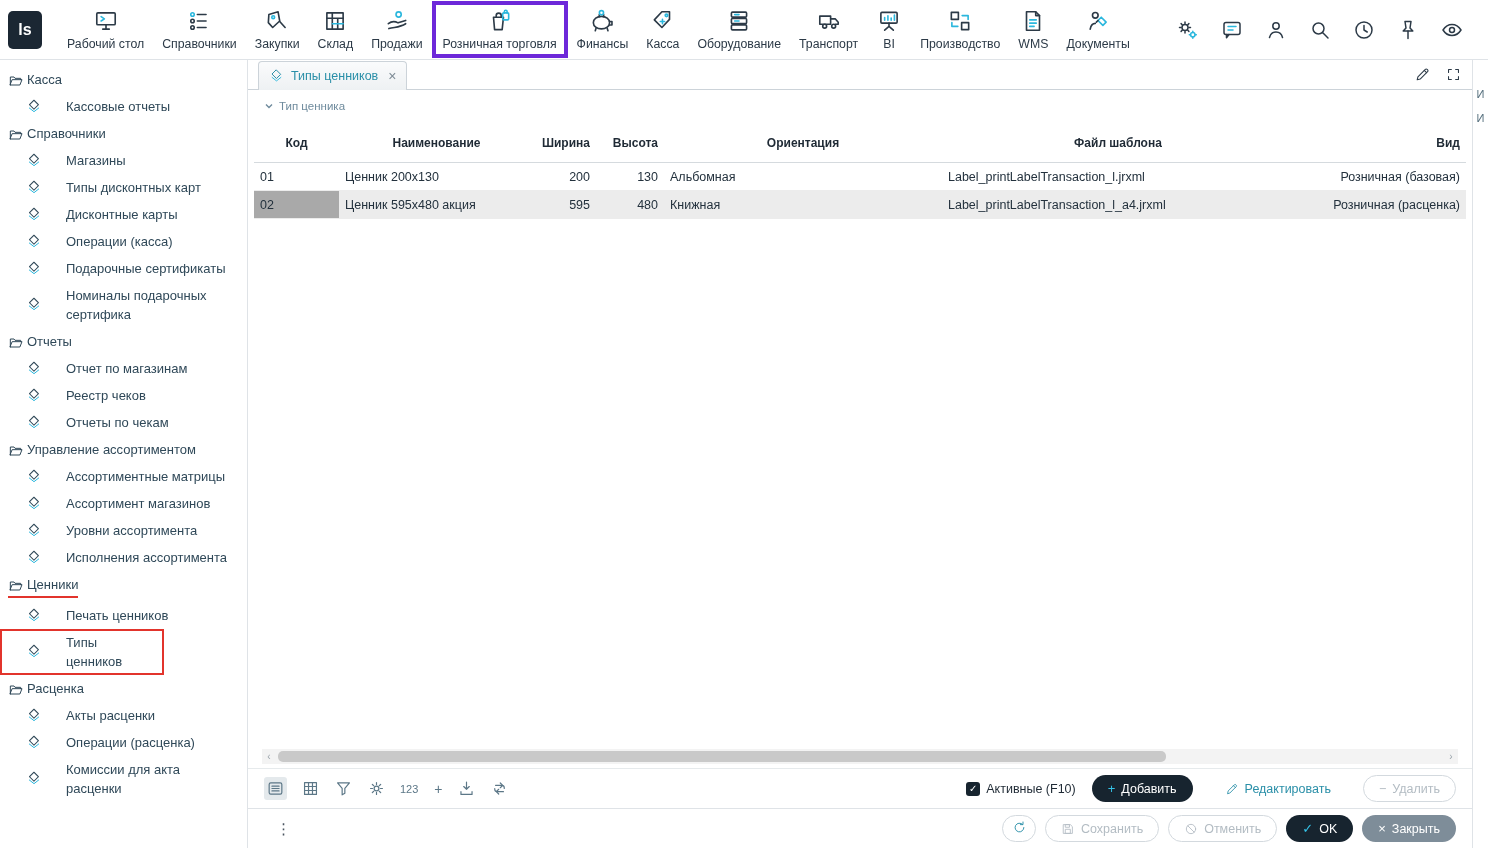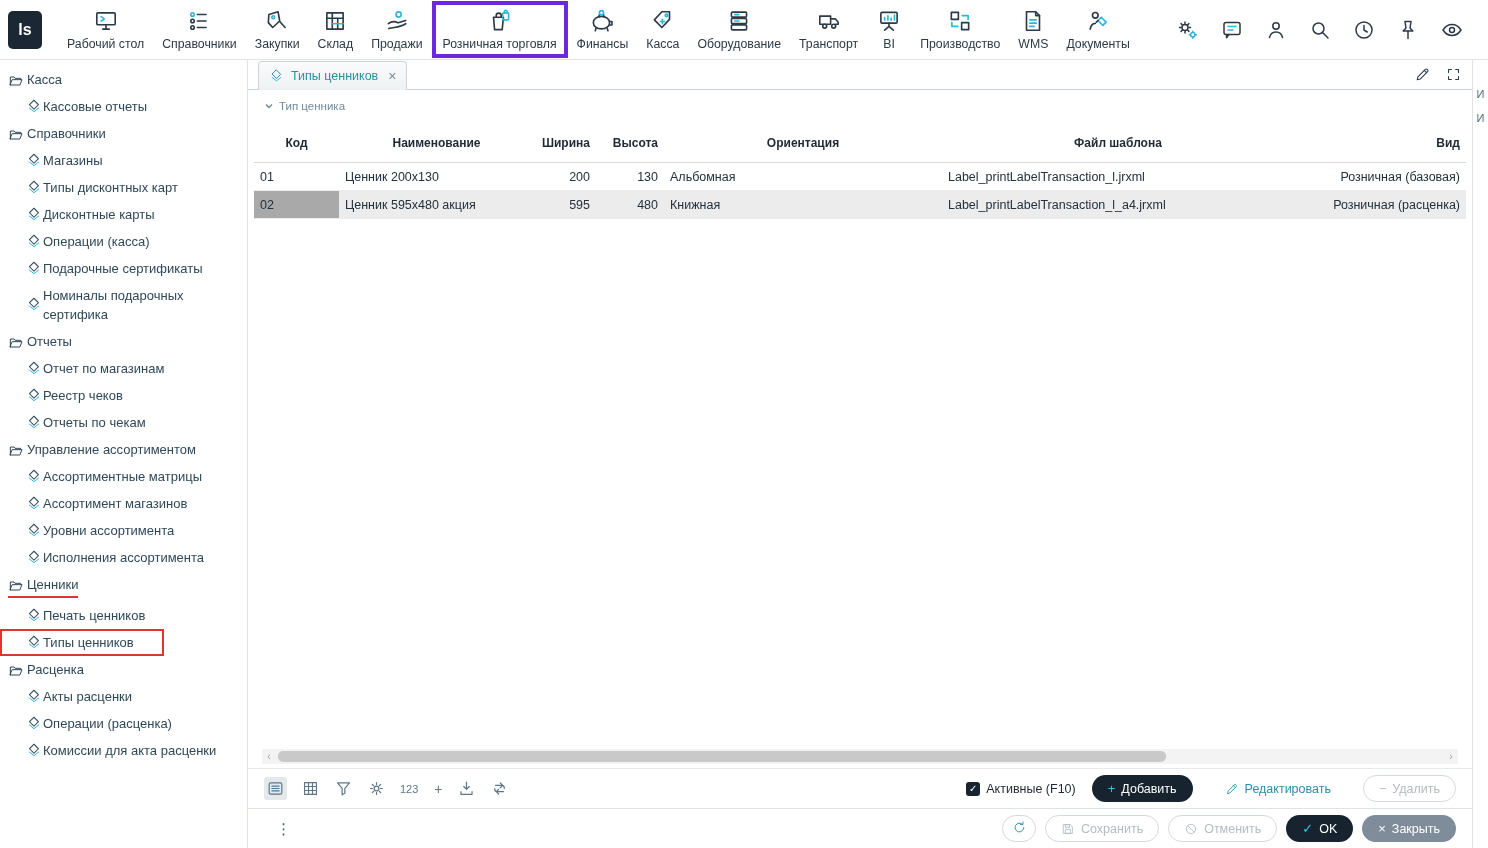--- a/index.html
+++ b/index.html
@@ -15,21 +15,21 @@
   .tb-label{font-size:12.3px;white-space:nowrap}
   .tb-hl{border:4px solid #6d28d9;padding:3px 7px}
   .toolbar-right{margin-left:auto;display:flex;align-items:center;gap:20px;padding-right:14px;color:#2c3a47}
   .tr-btn,.tr-btn svg{width:24px;height:24px;display:block;cursor:pointer}
 
   
   .sidebar{position:absolute;top:60px;left:0;width:248px;bottom:0;border-right:1px solid #dfe3e7;padding-top:6px;overflow:hidden;background:#fff}
   .sb-folder{display:flex;align-items:center;padding:4px 8px;font-size:13px;color:#2f4858;cursor:pointer;line-height:19px}
   .sb-folder>span{display:inline-flex;align-items:flex-end;gap:3px}
   .sb-underline{border-bottom:2px solid #e2342c;padding-bottom:2px}
-  .sb-item{display:flex;align-items:center;gap:1px;padding:4px 8px 4px 26px;font-size:13px;color:#2f4858;cursor:pointer;line-height:19px}
+  .sb-item{display:flex;align-items:center;gap:24px;padding:4px 8px 4px 26px;font-size:13px;color:#2f4858;cursor:pointer;line-height:19px}
   .sb-hl{border:2px solid #e2342c;padding:2px 8px 2px 24px;width:164px}
   .sb-ico,.sb-ico svg{width:16px;height:16px;flex:0 0 auto;display:block}
 
   
   .main{position:absolute;left:248px;top:60px;right:16px;bottom:0;background:#fff}
   .right-strip{position:absolute;top:60px;right:0;width:16px;bottom:0;border-left:1px solid #dfe3e7;display:flex;flex-direction:column;align-items:center;padding-top:28px;gap:12px;font-size:11px;color:#56707e;background:#fff}
 
   .tabbar{height:30px;border-bottom:1px solid #ccd3d9;display:flex;align-items:flex-end;padding-left:10px;position:relative}
   .tab{height:29px;display:inline-flex;align-items:center;gap:7px;padding:0 10px;border:1px solid #ccd3d9;border-bottom:none;border-radius:4px 4px 0 0;background:linear-gradient(#fafbfc,#eef1f3);color:#2a8fa8;font-size:12.5px;cursor:pointer;margin-bottom:-1px;z-index:1}
   .tab-ico,.tab-ico svg{width:15px;height:15px;display:block}

